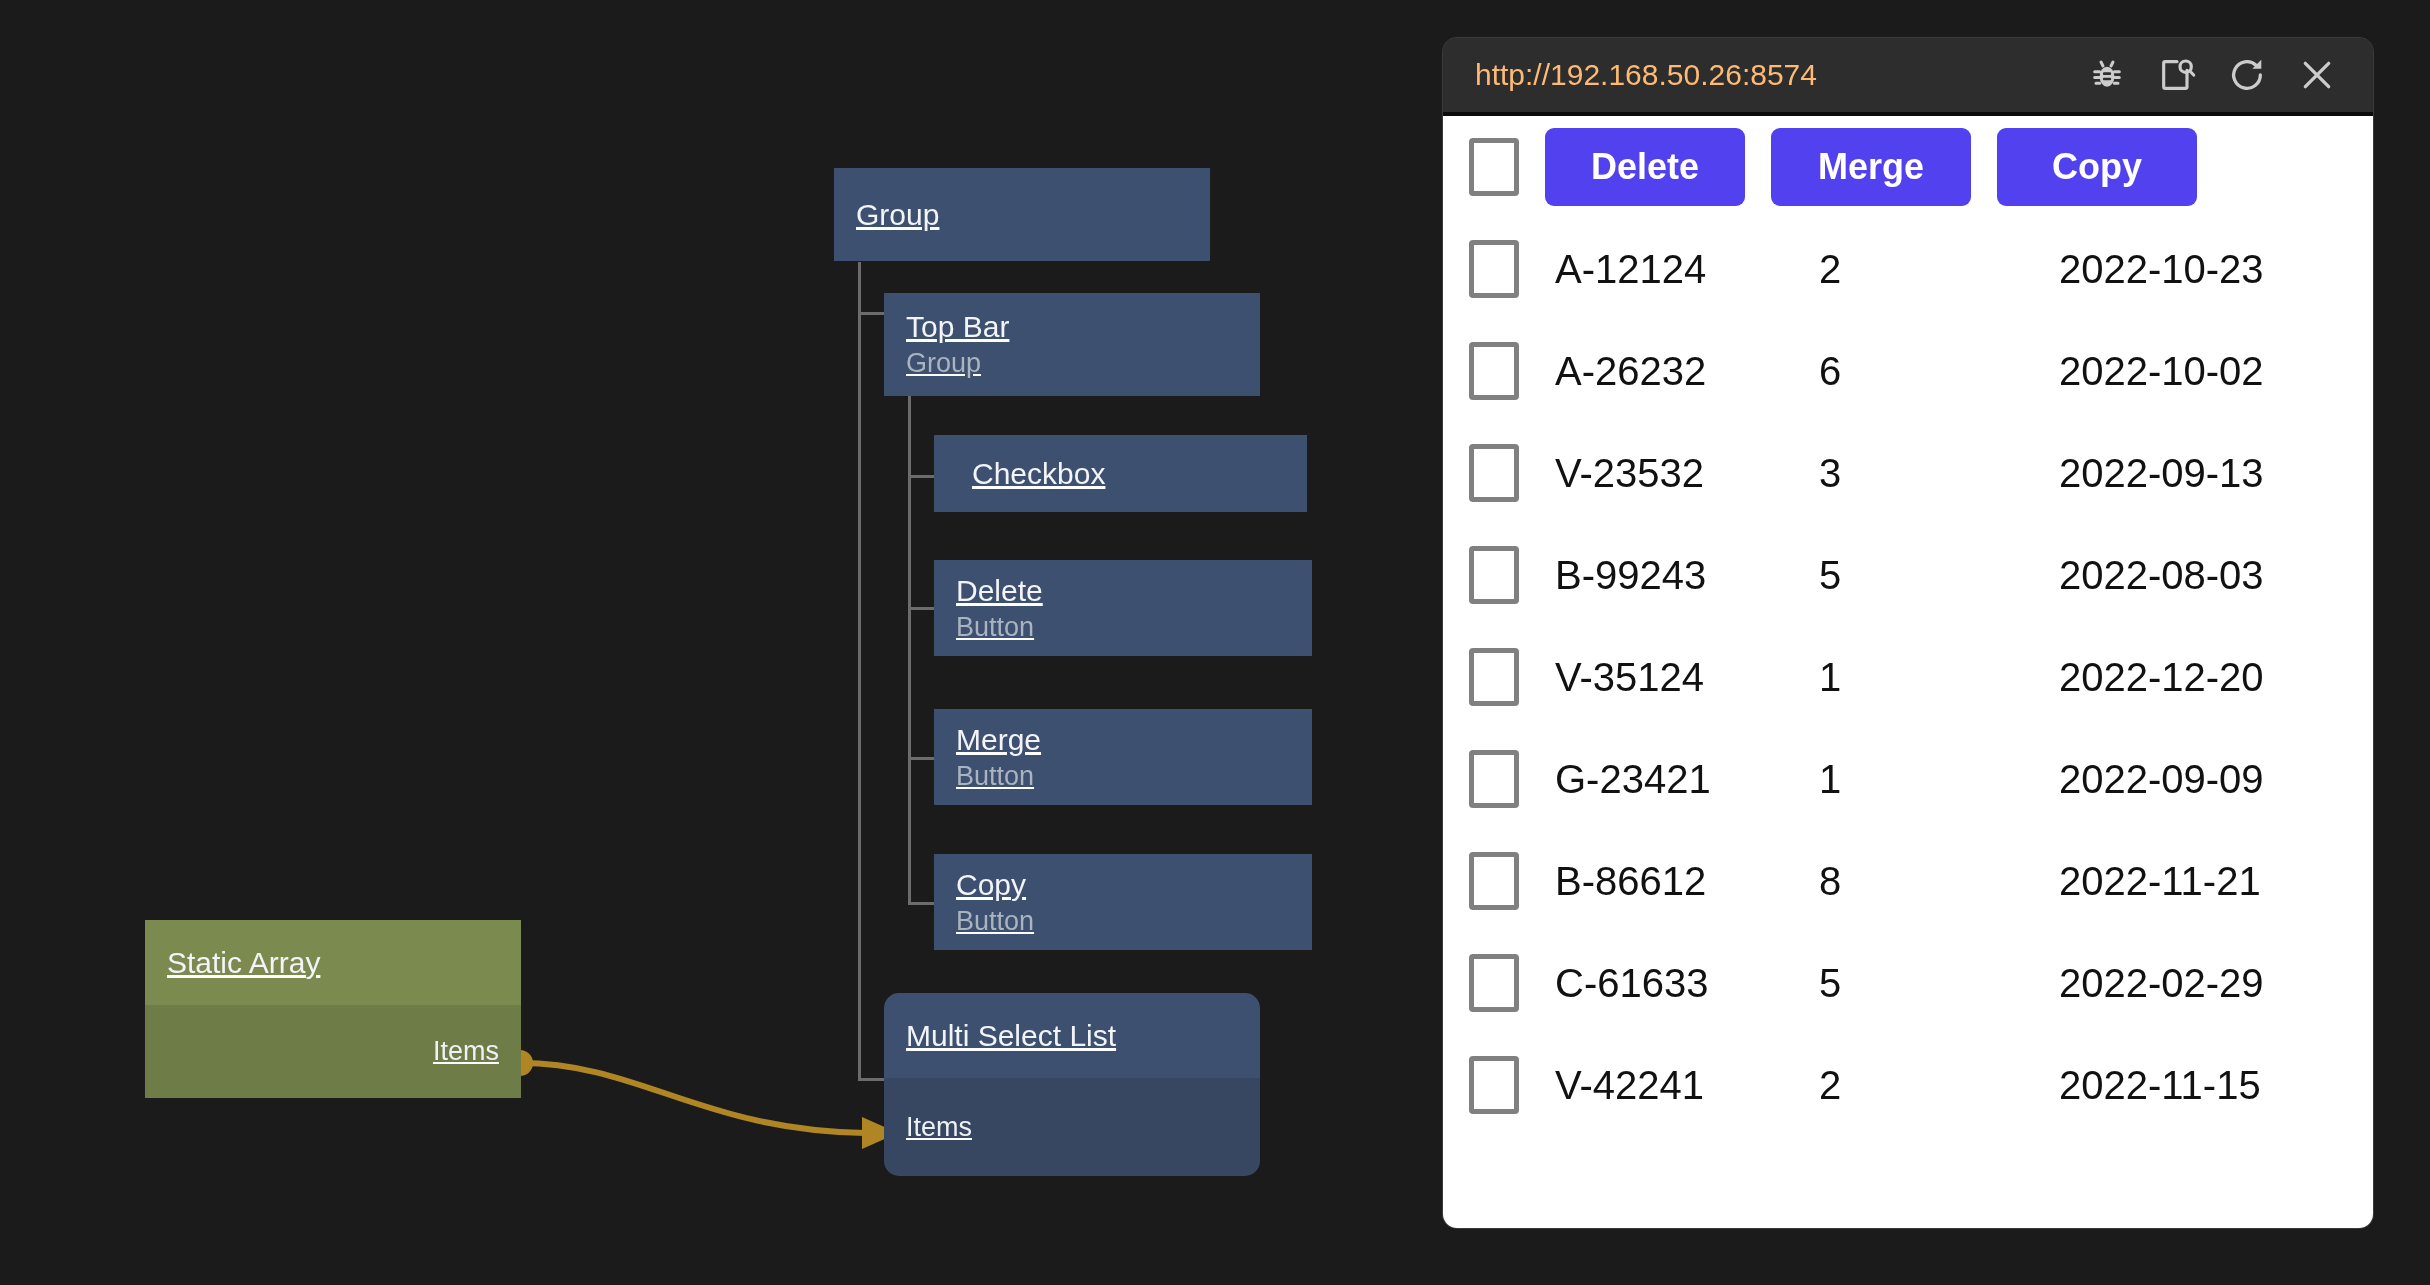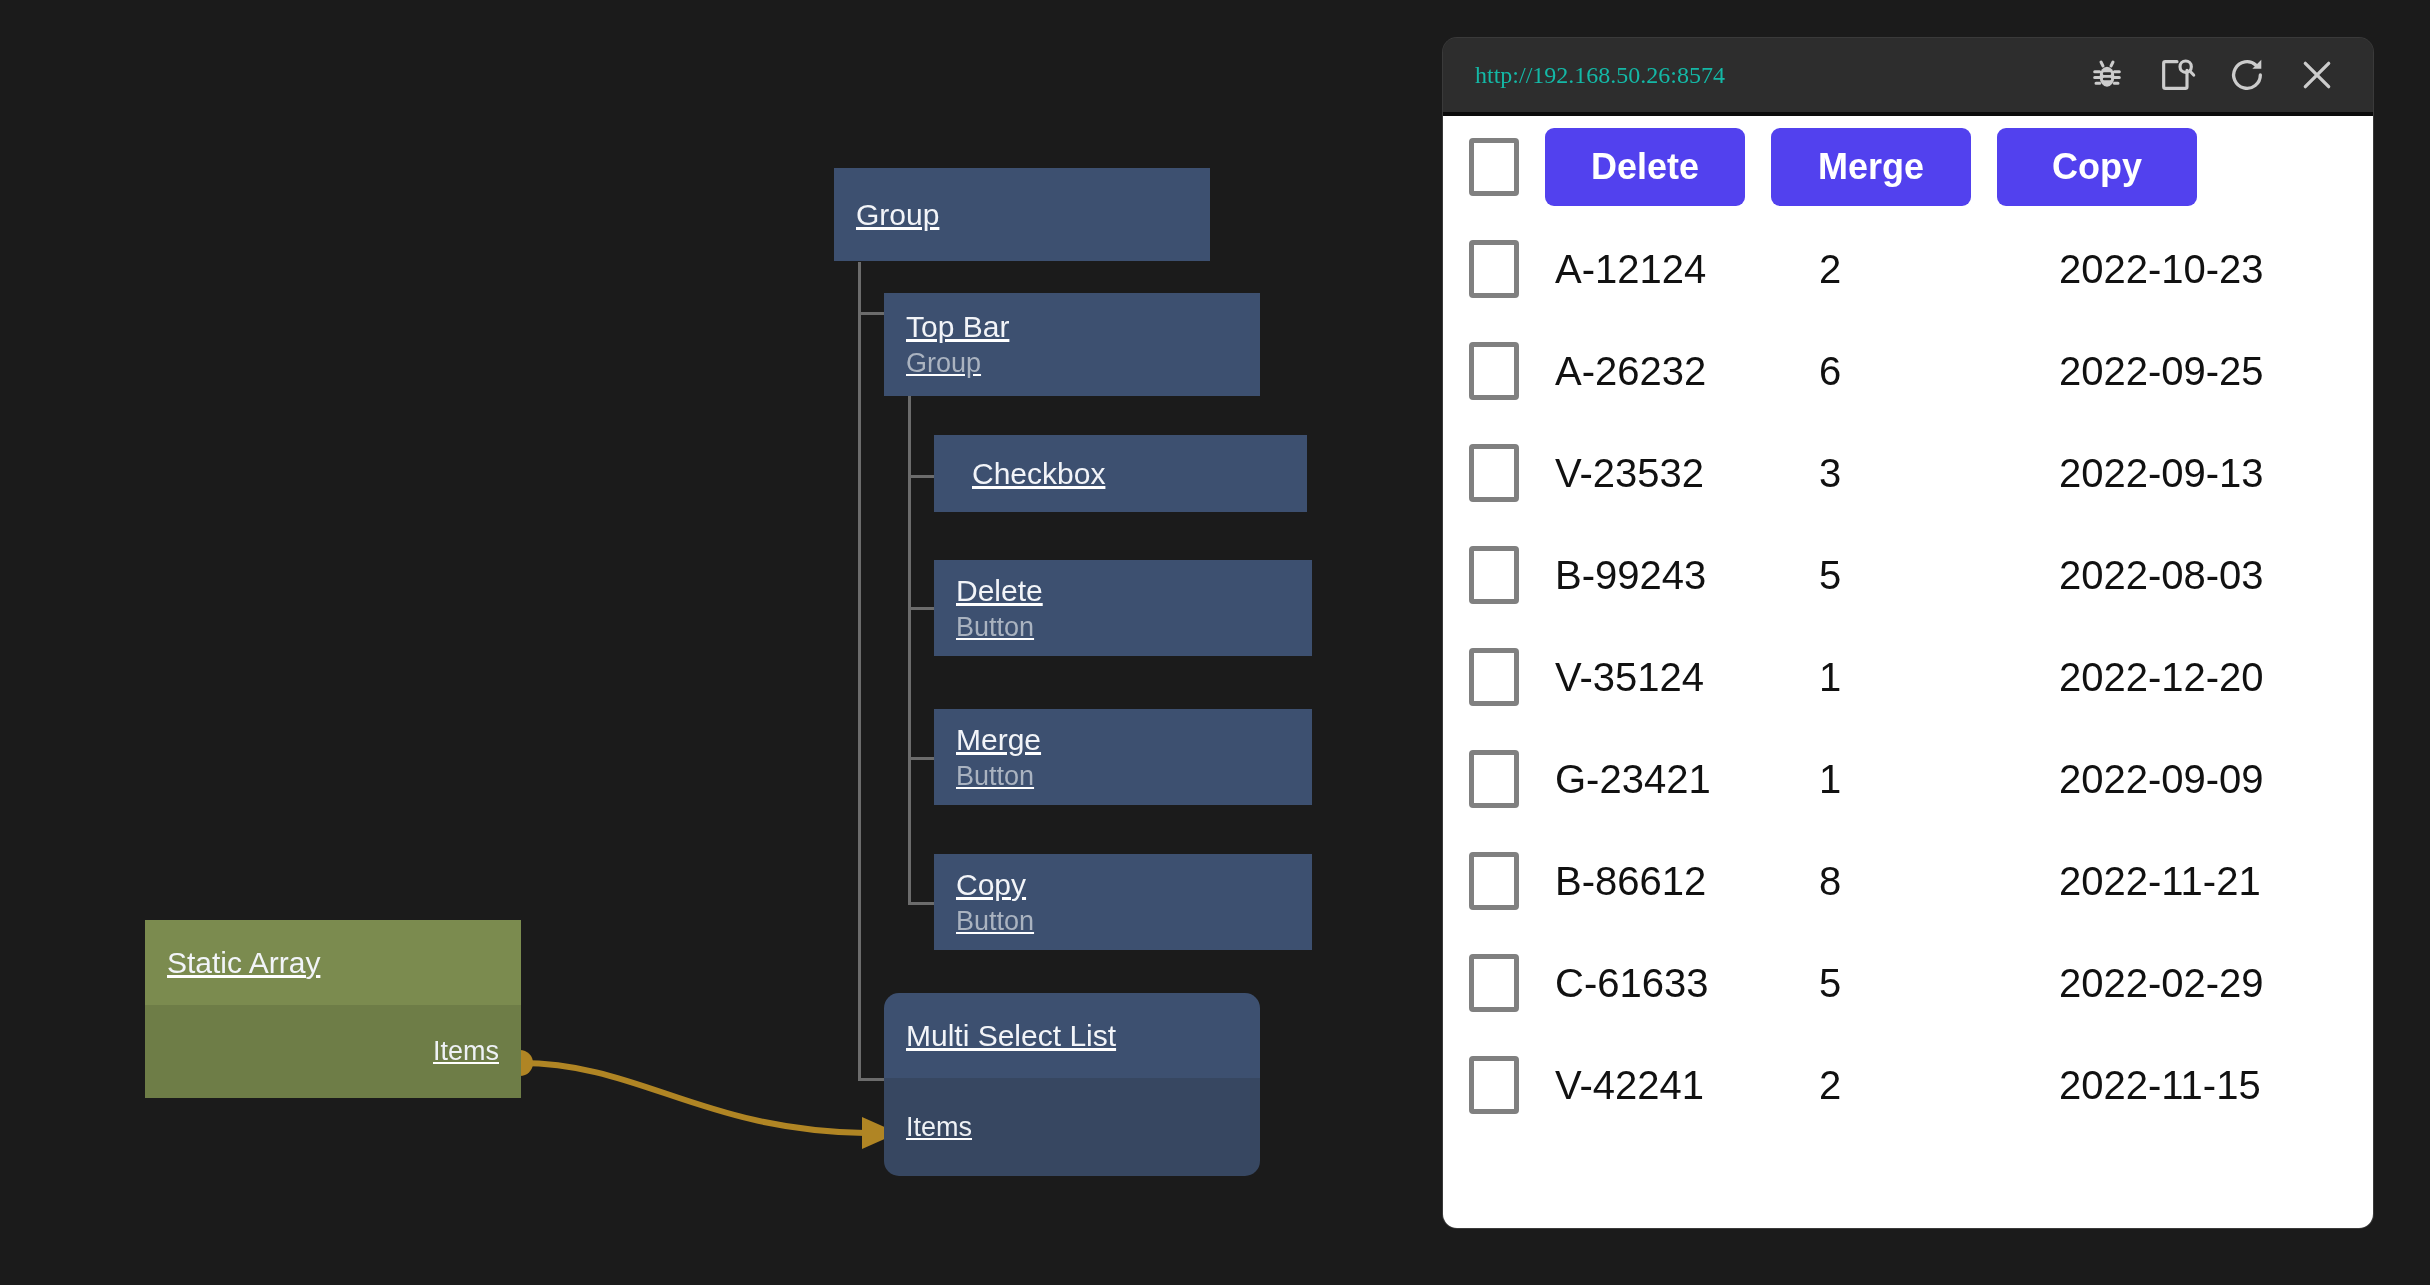--- a/index.html
+++ b/index.html
@@ -71,25 +71,24 @@
   }
   #titlebar {
     height: 78px; flex: 0 0 78px;
     display: flex; align-items: center;
     padding: 0 28px 0 32px;
     background: #2d2d2d;
     border-bottom: 4px solid #0b0b0b;
   }
   #url {
     flex: 1 1 auto;
-    font-size: 24px;
-    color: #14b8a6;
+    font-size: 30px;
+    color: #fdba74;
     white-space: nowrap;
     overflow: hidden;
-    font-family: Liberation Serif, serif;
   }
   .tb-icon {
     width: 56px; height: 56px;
     display: flex; align-items: center; justify-content: center;
     margin-left: 14px;
     color: #cccccc;
   }
   .tb-icon svg { display: block; }
 
   #viewport {
@@ -255,21 +254,21 @@
           <div class="row">
             <div class="cbx"></div>
             <div class="cell-id">A-12124</div>
             <div class="cell-qty">2</div>
             <div class="cell-date">2022-10-23</div>
           </div>
           <div class="row">
             <div class="cbx"></div>
             <div class="cell-id">A-26232</div>
             <div class="cell-qty">6</div>
-            <div class="cell-date">2022-09-25</div>
+            <div class="cell-date">2022-10-02</div>
           </div>
           <div class="row">
             <div class="cbx"></div>
             <div class="cell-id">V-23532</div>
             <div class="cell-qty">3</div>
             <div class="cell-date">2022-09-13</div>
           </div>
           <div class="row">
             <div class="cbx"></div>
             <div class="cell-id">B-99243</div>

